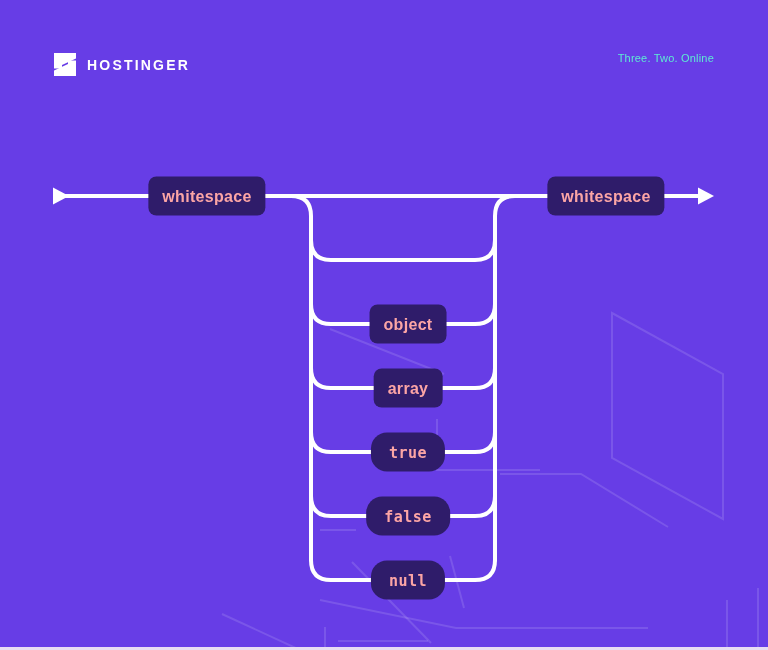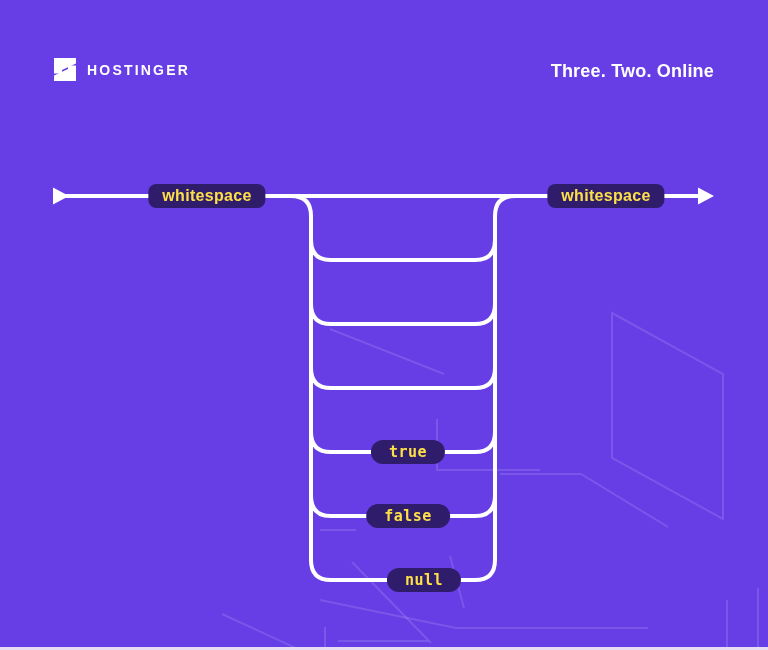--- a/index.html
+++ b/index.html
@@ -6,42 +6,42 @@
   .canvas{
     position:relative;
     width:768px;height:650px;
     background:var(--bg,#673DE6);
     overflow:hidden;
     font-family:"Liberation Sans",sans-serif;
   }
   
   .hdr{
     position:absolute;left:53px;right:54px;top:52px;height:30px;
-    display:flex;align-items:flex-end;justify-content:space-between;
+    display:flex;align-items:flex-start;justify-content:space-between;
   }
   .brand{display:flex;align-items:center;gap:10px;}
   .brand svg{display:block;}
   .brand-name{
     color:#fff;font-size:14px;font-weight:700;letter-spacing:2.2px;
   }
-  .tagline{color:#ffffff;font-size:18px;font-weight:700;letter-spacing:.2px;}
+  .tagline{color:#5eead4;font-size:11px;font-weight:400;letter-spacing:.2px;}
   
   .page-title{
     position:absolute;left:52px;top:114px;margin:0;
     color:#fff;font-size:32px;font-weight:700;letter-spacing:.3px;
   }
   
   .decor,.rails{position:absolute;left:0;top:0;}
   
   .node{
     position:absolute;transform:translate(-50%,-50%);
     background:var(--node,#2F1C6A);
-    color:#fde047;white-space:nowrap;
+    color:#fca5a5;white-space:nowrap;
     display:flex;align-items:center;justify-content:flex-end;
-    height:24px;box-sizing:border-box;
+    height:39px;box-sizing:border-box;
   }
   .node.sans{
     border-radius:8px;padding:0 14px;
     font-size:16px;font-weight:700;letter-spacing:.3px;
   }
   .node.mono{
     border-radius:16px;padding:0 18px;
     font-family:"DejaVu Sans Mono",monospace;
     font-size:15px;font-weight:600;letter-spacing:.5px;
   }
@@ -101,27 +101,33 @@
       </svg>
       <span class="brand-name">HOSTINGER</span>
     </div>
     <span class="tagline">Three. Two. Online</span>
   </div>
 
 
   <div class="node sans" style="left:207px;top:196px">
     <span>whitespace</span>
   </div>
+  <div class="node sans" style="left:408px;top:324px">
+    <span>object</span>
+  </div>
+  <div class="node sans" style="left:408px;top:388px">
+    <span>array</span>
+  </div>
   <div class="node mono" style="left:408px;top:516px">
     <span>false</span>
   </div>
   <div class="node mono" style="left:408px;top:452px">
     <span>true</span>
   </div>
-  <div class="node mono" style="left:424px;top:580px">
+  <div class="node mono" style="left:408px;top:580px">
     <span>null</span>
   </div>
   <div class="node sans" style="left:606px;top:196px">
     <span>whitespace</span>
   </div>
 
   <div class="bottom-strip"></div>
 </div>
 
 </body></html>

